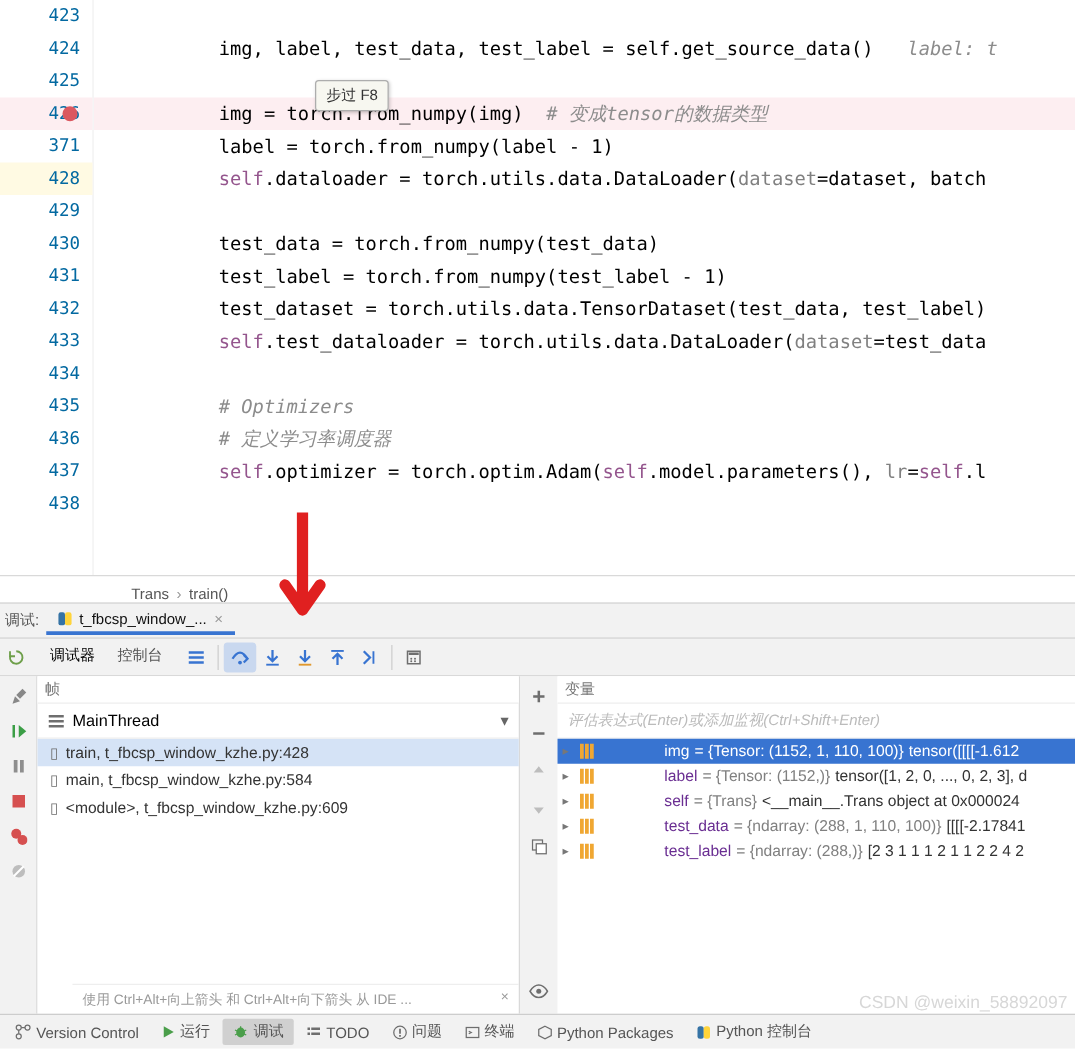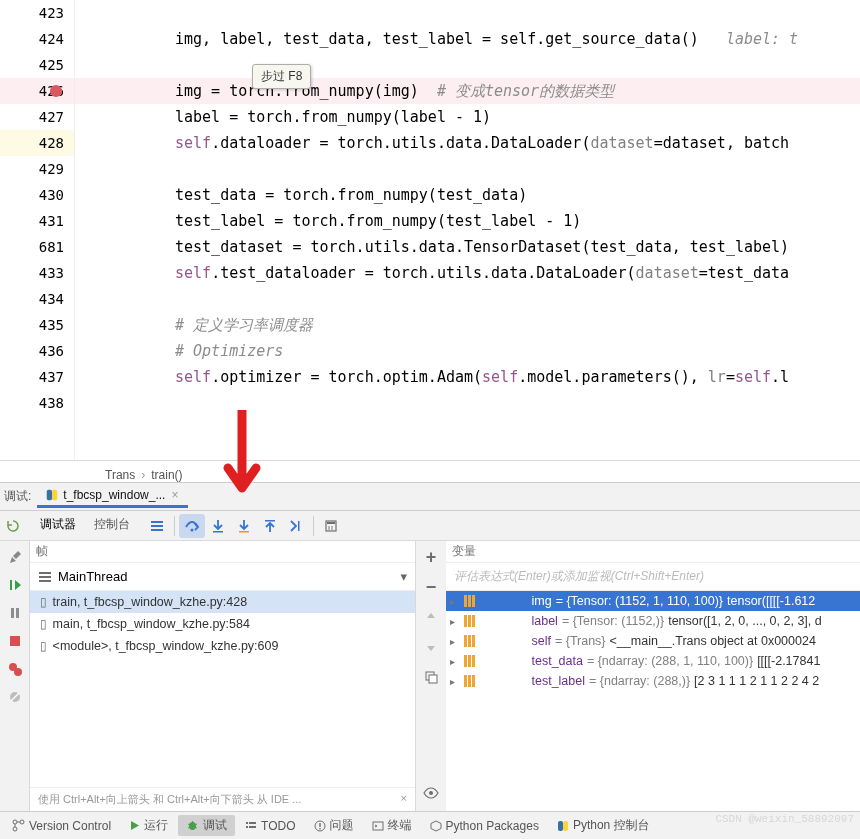--- a/index.html
+++ b/index.html
@@ -1,19 +1,19 @@
 <!DOCTYPE html>
 <html><head>
 <meta charset="utf-8">
 <style>
 * { box-sizing: border-box; margin: 0; padding: 0; }
 body { font-family: "Microsoft YaHei", "Segoe UI", sans-serif; font-size: 13px; background: #fff; color: #000; width: 860px; height: 839px; overflow: hidden; display: flex; flex-direction: column; }
 .editor { display: flex; height: 460px; background: #fff; position: relative; }
 .gutter { width: 75px; background: #fff; border-right: 1px solid #eee; }
-.gutter-row { height: 26px; display: flex; align-items: center; justify-content: flex-end; padding-right: 10px; color: #000000; font-family: Consolas, monospace; font-size: 14px; position: relative; }
+.gutter-row { height: 26px; display: flex; align-items: center; justify-content: flex-end; padding-right: 10px; color: #0369a1; font-family: Consolas, monospace; font-size: 14px; position: relative; }
 .breakpoint { position: absolute; left: 50px; width: 12px; height: 12px; border-radius: 50%; background: #db5860; }
 .gutter-row.bp-row { background: #fdeef1; }
 .gutter-row.current { background: #fffae3; }
 .code-area { flex: 1; overflow: hidden; background: #fff; }
 .code-row { height: 26px; display: flex; align-items: center; padding-left: 100px; font-family: Consolas, monospace; font-size: 15px; white-space: pre; }
 .code-row.bp-row { background: #fdeef1; }
 .code-row.exec { background: #305cc6; color: #fff; }
 .c-comment { color: #8c8c8c; font-style: italic; }
 .c-self { color: #94558d; }
 .c-param { color: #808080; }
@@ -35,60 +35,60 @@
 .debug-body { flex: 1; display: flex; min-height: 0; }
 .left-tools { width: 30px; background: #f2f2f2; display: flex; flex-direction: column; align-items: center; gap: 8px; padding-top: 6px; border-right: 1px solid #d9d9d9; }
 .left-tool { width: 20px; height: 20px; display: flex; align-items: center; justify-content: center; }
 .frames { width: 386px; background: #fff; display: flex; flex-direction: column; border-right: 1px solid #d9d9d9; }
 .frames-hdr, .vars-hdr { height: 22px; display: flex; align-items: center; padding: 0 6px; color: #777; font-size: 12px; background: #fff; border-bottom: 1px solid #eee; }
 .thread-row { height: 28px; display: flex; align-items: center; padding: 0 8px; gap: 6px; font-size: 13px; border-bottom: 1px solid #eee; position: relative; }
 .thread-row .dd { margin-left: auto; color: #666; }
 .frame-item { padding: 4px 8px 4px 10px; display: flex; align-items: center; gap: 6px; font-size: 12.5px; color: #333; }
 .frame-item .fi-icon { color: #6e6e6e; font-size: 12px; }
 .frame-item.selected { background: #d5e3f6; }
-.frames-footer { margin-top: auto; padding: 4px 8px; font-size: 11px; color: #999; border-top: 1px solid #eee; display: flex; }
+.frames-footer { margin-top: auto; padding: 4px 8px; font-size: 11px; color: #999; border-top: 1px solid #eee; display: flex; margin-left: 28px; }
 .frames-footer .close-x { margin-left: auto; }
 .vars-tools { width: 30px; background: #f2f2f2; display: flex; flex-direction: column; align-items: center; gap: 10px; padding-top: 6px; }
 .vars { flex: 1; background: #fff; display: flex; flex-direction: column; }
 .vars-search { height: 28px; border-bottom: 1px solid #eee; display: flex; align-items: center; padding: 0 8px; color: #bbb; font-size: 12px; font-style: italic; }
 .var-row { padding: 3px 4px; display: flex; align-items: center; gap: 4px; font-size: 12.5px; white-space: nowrap; overflow: hidden; }
 .var-row .arrow { color: #777; font-size: 10px; width: 10px; }
 .var-row .bars { display: inline-flex; gap: 1px; }
 .var-row .bars span { width: 3px; height: 12px; background: #f0a732; display: inline-block; }
 .var-row .vname { color: #6a2e92; margin-left: 45px; }
 .var-row .vtype { color: #808080; }
 .var-row .vval { color: #333; }
 .var-row.selected { background: #3874d1; color: #fff; }
 .var-row.selected .vname, .var-row.selected .vtype, .var-row.selected .vval { color: #fff; }
 .status-bar { height: 28px; background: #f2f2f2; border-top: 1px solid #cdcdcd; display: flex; align-items: center; padding: 0 4px; gap: 2px; font-size: 12px; color: #555; }
 .sb-item { display: flex; align-items: center; gap: 4px; padding: 2px 8px; }
 .sb-item.active { background: #d0d0d0; border-radius: 2px; }
 .tooltip { position: absolute; background: #f7f7f0; border: 1px solid #adadad; padding: 3px 8px; font-size: 12px; color: #333; border-radius: 3px; box-shadow: 1px 1px 3px rgba(0,0,0,.2); }
 .arrow-annotation { position: absolute; pointer-events: none; }
-.watermark { position: absolute; right: 6px; bottom: 14px; color: #d7d7d7; font-size: 11px; pointer-events: none; font-family: Liberation Mono, monospace; }
+.watermark { position: absolute; right: 6px; bottom: 30px; color: #d7d7d7; font-size: 14px; pointer-events: none; }
 svg { display: block; }
 </style>
 </head>
 <body>
 
 <div class="editor">
   <div class="gutter">
     <div class="gutter-row">423</div>
     <div class="gutter-row">424</div>
     <div class="gutter-row">425</div>
     <div class="gutter-row bp-row">
         <span>426</span>
         <span class="breakpoint"></span>
       </div>
-    <div class="gutter-row">427</div>
+    <div class="gutter-row">371</div>
     <div class="gutter-row current">428</div>
     <div class="gutter-row">429</div>
     <div class="gutter-row">430</div>
     <div class="gutter-row">431</div>
-    <div class="gutter-row">681</div>
+    <div class="gutter-row">432</div>
     <div class="gutter-row">433</div>
     <div class="gutter-row">434</div>
     <div class="gutter-row">435</div>
     <div class="gutter-row">436</div>
     <div class="gutter-row">437</div>
     <div class="gutter-row">438</div>
     <div class="gutter-row"></div>
   </div>
   <div class="code-area">
     <div class="code-row"></div>
@@ -96,22 +96,22 @@
     <div class="code-row"></div>
     <div class="code-row bp-row"><span>img = torch.from_numpy(img)</span><span class="c-comment">  # 变成tensor的数据类型</span></div>
     <div class="code-row"><span>label = torch.from_numpy(label - 1)</span></div>
     <div class="code-row"><span class="c-self">self</span><span>.dataloader = torch.utils.data.DataLoader(</span><span class="c-param">dataset</span><span>=dataset, batch</span></div>
     <div class="code-row"></div>
     <div class="code-row"><span>test_data = torch.from_numpy(test_data)</span></div>
     <div class="code-row"><span>test_label = torch.from_numpy(test_label - 1)</span></div>
     <div class="code-row"><span>test_dataset = torch.utils.data.TensorDataset(test_data, test_label)</span></div>
     <div class="code-row"><span class="c-self">self</span><span>.test_dataloader = torch.utils.data.DataLoader(</span><span class="c-param">dataset</span><span>=test_data</span></div>
     <div class="code-row"></div>
+    <div class="code-row"><span class="c-comment"># Optimizers</span></div>
     <div class="code-row"><span class="c-comment"># 定义学习率调度器</span></div>
-    <div class="code-row"><span class="c-comment"># Optimizers</span></div>
     <div class="code-row"><span class="c-self">self</span><span>.optimizer = torch.optim.Adam(</span><span class="c-self">self</span><span>.model.parameters(), </span><span class="c-param">lr</span><span>=</span><span class="c-self">self</span><span>.l</span></div>
   </div>
 
   <svg class="arrow-annotation" style="left:222px;top:410px" width="40" height="100">
     <path d="M20 0 L20 70 M6 58 L20 78 L34 58" stroke="#e02020" stroke-width="9" fill="none" stroke-linecap="round" stroke-linejoin="round"></path>
   </svg>
 </div>
 
 <div class="breadcrumb">
   <span>Trans</span>

